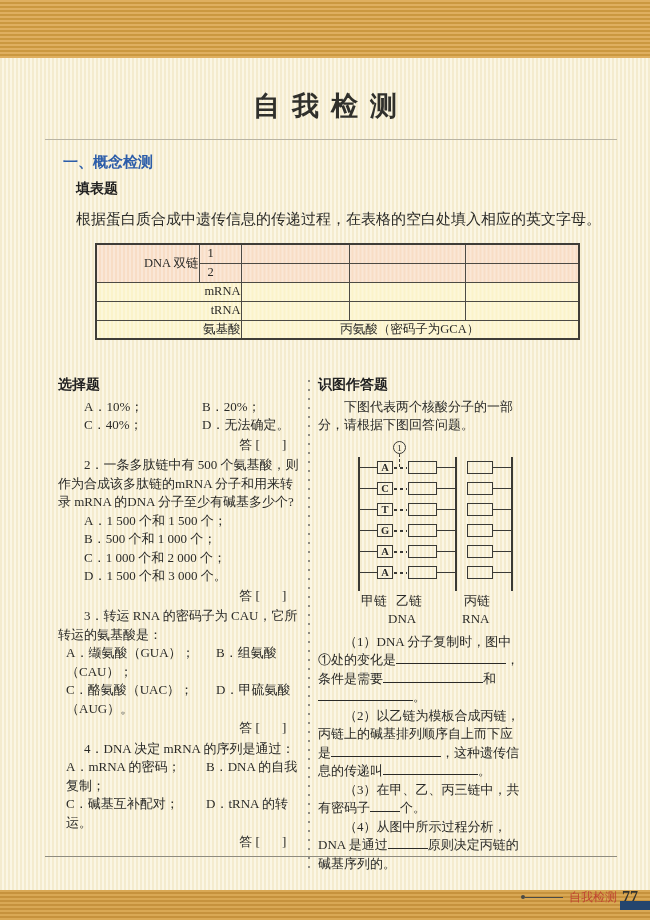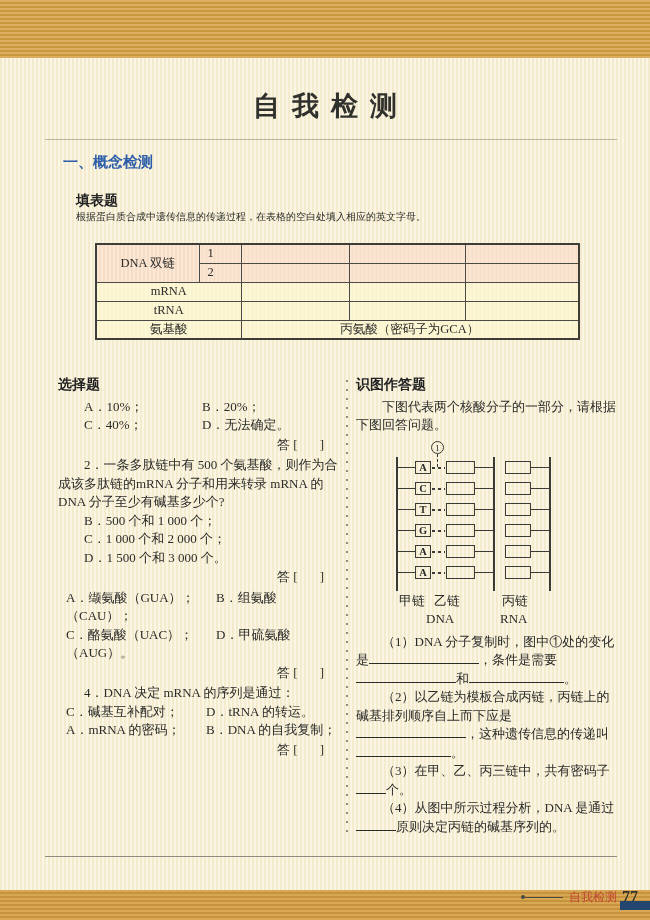--- a/index.html
+++ b/index.html
@@ -29,40 +29,40 @@
     clip-path: polygon(0 12,15 6,32 13,50 7,68 12,85 5,102 11,120 6,138 13,155 7,172 12,190 6,208 11,225 5,242 12,260 7,278 13,295 6,312 11,330 5,348 12,365 7,382 13,400 6,418 11,435 5,452 12,470 7,488 13,505 6,522 11,540 5,558 12,575 7,592 13,610 6,628 11,645 6,650 9,650 30,0 30);
   }
   .page-title {
     position:absolute; top:88px; left:0; width:650px;
     text-align:center; font-size:27px; font-weight:bold;
     letter-spacing:12px; padding-left:12px; color:#30302c;
   }
   .title-rule { position:absolute; top:139px; left:45px; width:572px; height:1px; background:#b9b4a4; }
 
   .sec-heading { position:absolute; top:153px; left:63px; font-size:15px; font-weight:bold; color:#2c5da9; }
-  .sub-heading { position:absolute; top:192px; left:76px; font-size:14px; font-weight:bold; color:#222; }
-  .instruction { position:absolute; top:210px; left:76px; font-size:10px; }
+  .sub-heading { position:absolute; top:180px; left:76px; font-size:14px; font-weight:bold; color:#222; }
+  .instruction { position:absolute; top:210px; left:76px; font-size:15px; }
 
   
   .tbl-wrap { position:absolute; top:243px; left:95px; }
   table { border-collapse:collapse; table-layout:fixed; width:483px; }
   td { border:1px solid #4c4a44; height:19px; font-size:12.5px; vertical-align:middle; }
   tr.pink td { background:
       repeating-linear-gradient(90deg, rgba(255,255,255,0.30) 0 2px, rgba(255,255,255,0) 2px 4px),
       #f8ddc5; }
   tr.yel td { background:
       repeating-linear-gradient(90deg, rgba(255,255,255,0.30) 0 2px, rgba(255,255,255,0) 2px 4px),
       #fbf3ca; }
-  td.lbl { text-align:center;margin-left:23px; }
+  td.lbl { text-align:right;margin-left:23px; }
   td.num { text-align:left; padding-left:8px; }
   td.cent { text-align:center; }
   table { border:2px solid #3f3d38; }
 
   
-  .cols { position:absolute; top:376px; left:58px; width:562px; display:flex; }
+  .cols { position:absolute; top:376px; left:58px; width:466px; display:flex; }
   .col-left { width:280px; font-size:13px; line-height:18.5px; }
   .col-divider { width:2px; margin:4px 8px 0 8px;
       background: repeating-linear-gradient(180deg, #8f8c80 0 2px, rgba(0,0,0,0) 2px 9px); }
   .col-right { flex:1; font-size:13px; line-height:18.5px; }
 
   .block-heading { font-size:14px; font-weight:bold; color:#222; margin-bottom:3px; }
   .stem { text-indent:2em; margin-top:2px; }
   .optrow { padding-left:26px; }
   .optA { display:inline-block; width:118px; }
   .optrow3 { padding-left:8px; }
@@ -169,45 +169,47 @@
       </div>
       <div class="optrow">
         <span class="optA">C．40%；</span><span>D．无法确定。</span>
       </div>
       <div class="ansrow">
         <span>答</span>
         <span>[</span><span class="bracket-gap"></span><span>]</span>
       </div>
 
       <div class="stem">2．一条多肽链中有 500 个氨基酸，则作为合成该多肽链的mRNA 分子和用来转录 mRNA 的DNA 分子至少有碱基多少个?</div>
+      <div class="optline">A．1 500 个和 1 500 个；</div>
       <div class="optline">B．500 个和 1 000 个；</div>
       <div class="optline">C．1 000 个和 2 000 个；</div>
       <div class="optline">D．1 500 个和 3 000 个。</div>
       <div class="ansrow">
         <span>答</span>
         <span>[</span><span class="bracket-gap"></span><span>]</span>
       </div>
 
+      <div class="stem">3．转运 RNA 的密码子为 CAU，它所转运的氨基酸是：</div>
       <div class="optrow3">
         <span class="optA3">A．缬氨酸（GUA）；</span><span>B．组氨酸（CAU）；</span>
       </div>
       <div class="optrow3">
         <span class="optA3">C．酪氨酸（UAC）；</span><span>D．甲硫氨酸（AUG）。</span>
       </div>
       <div class="ansrow">
         <span>答</span>
         <span>[</span><span class="bracket-gap"></span><span>]</span>
       </div>
 
       <div class="stem">4．DNA 决定 mRNA 的序列是通过：</div>
       <div class="optrow3">
+        <span class="optA4">A．mRNA 的密码；</span><span>B．DNA 的自我复制；</span>
+      </div>
+      <div class="optrow3">
         <span class="optA4">C．碱基互补配对；</span><span>D．tRNA 的转运。</span>
-      </div>
-      <div class="optrow3">
-        <span class="optA4">A．mRNA 的密码；</span><span>B．DNA 的自我复制；</span>
       </div>
       <div class="ansrow">
         <span>答</span>
         <span>[</span><span class="bracket-gap"></span><span>]</span>
       </div>
     </div>
 
     <div class="col-divider"></div>
 
     <div class="col-right">

